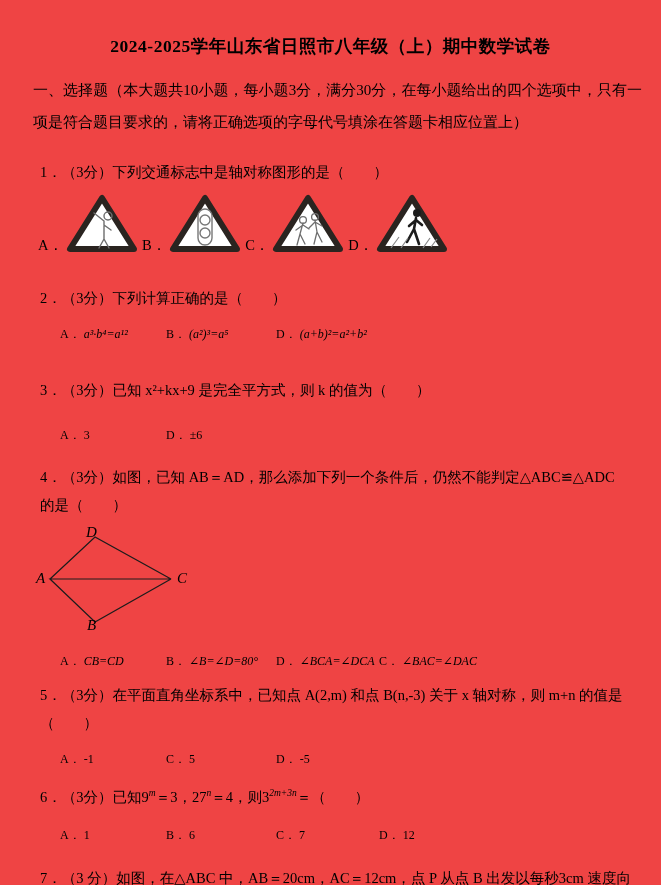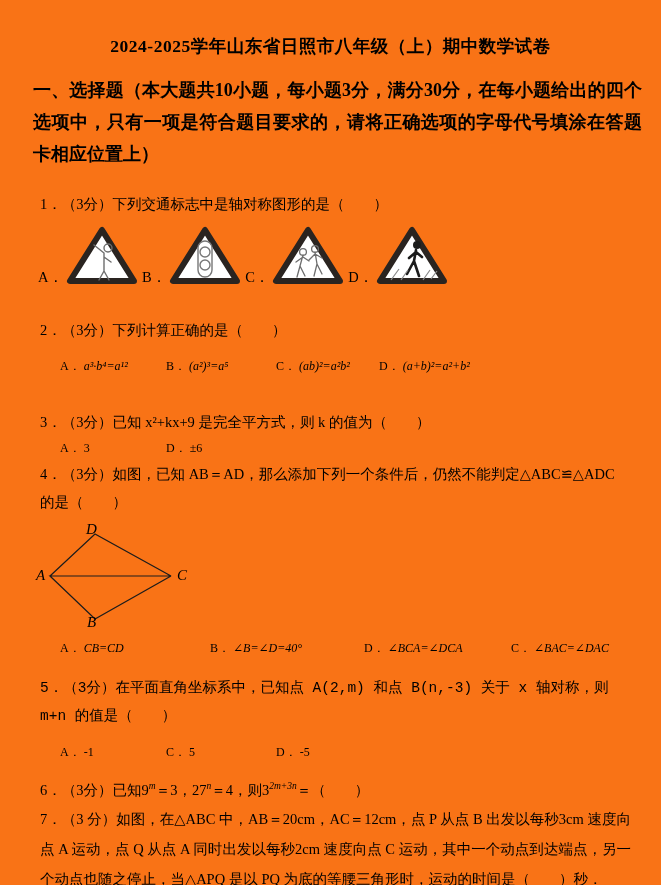--- a/index.html
+++ b/index.html
@@ -1,45 +1,45 @@
 <!DOCTYPE html>
 <html><head>
 <meta charset="utf-8">
 <style>
   html,body{margin:0;padding:0;background:#fff;}
   .page{
     position:relative;
     width:661px;height:885px;
-    background:#f97316;
+    background:#ef4444;
     color:#000;
     font-family:"Liberation Serif","DejaVu Serif",serif;
     overflow:hidden;
   }
   .title{
     padding-top:34px;
     text-align:center;
     font-weight:bold;
     font-size:17.5px;
     letter-spacing:0.5px;
   }
   .section-header{
     margin:16px 19px 0 33px;
-    font-weight:bold;
-    font-size:18px;
+    font-weight:normal;
+    font-size:15px;
     line-height:32px;
     text-align:justify;
   }
   .qtext{
     margin:0 30px 0 40px;
     font-size:14.5px;
     line-height:28px;
   }
   .mt20{margin-top:30px;}
-  .mt16{margin-top:0;}
-  .mt14{margin-top:14px;font-family:Liberation Mono, monospace;}
+  .mt16{margin-top:16px;}
+  .mt14{margin-top:8px;}
   .justify{text-align:justify;line-height:30px;}
   
   .opts{
     display:grid;
     grid-template-columns:106px 110px 103px auto;
     margin:10px 30px 0 60px;
     font-size:12px;
     line-height:24px;
   }
   .opt{white-space:nowrap;}
@@ -106,53 +106,58 @@
       <circle cx="43" cy="21" r="4" fill="#1c1c1c"></circle>
       <path d="M42 26 L40 37 M42 28 L35 34 M42 28 L48 33 M40 37 L33 50 M40 37 L45 52" fill="none" stroke="#1c1c1c" stroke-width="2.6" stroke-linecap="round"></path>
       <path d="M17 56 L25 45 M27 56 L34 46 M49 56 L56 46 M57 55 L63 47" fill="none" stroke="#8a8a8a" stroke-width="1.2"></path>
     </svg>
   </div>
 
   <div class="qtext mt20">2．（3分）下列计算正确的是（　　）</div>
   <div class="opts">
     <span class="opt"><span class="opt-label">A．</span><span class="opt-value math">a³·b⁴=a¹²</span></span>
     <span class="opt"><span class="opt-label">B．</span><span class="opt-value math">(a²)³=a⁵</span></span>
-    <span class="opt"><span class="opt-label">C．</span><span class="opt-value math">(ab)²=a²b²</span></span>
     <span class="opt"><span class="opt-label">D．</span><span class="opt-value math">(a+b)²=a²+b²</span></span>
   </div>
 
   <div class="qtext mt20">3．（3分）已知 x²+kx+9 是完全平方式，则 k 的值为（　　）</div>
-  <div class="opts" style="margin-top:0;">
+  <div class="opts" style="margin-top:19px;">
     <span class="opt"><span class="opt-label">A．</span><span class="opt-value">3</span></span>
     <span class="opt"><span class="opt-label">D．</span><span class="opt-value">±6</span></span>
   </div>
 
   <div class="qtext mt16">4．（3分）如图，已知 AB＝AD，那么添加下列一个条件后，仍然不能判定△ABC≌△ADC 的是（　　）</div>
   <div class="figure fig-q4">
     <svg width="185" height="108" viewBox="0 0 185 108">
       <path d="M14 54 L59 12 L135 54 L14 54 L59 97 L135 54" fill="none" stroke="#1c1c1c" stroke-width="1.2"></path>
     </svg>
     <span class="fig-label" style="left:50px;top:0px;">D</span>
     <span class="fig-label" style="left:0px;top:46px;">A</span>
     <span class="fig-label" style="left:141px;top:46px;">C</span>
     <span class="fig-label" style="left:51px;top:93px;">B</span>
   </div>
-  <div class="opts" style="margin-top:6px;gap:44px;">
+  <div class="opts" style="margin-top:16px;">
     <span class="opt"><span class="opt-label">A．</span><span class="opt-value math">CB=CD</span></span>
-    <span class="opt"><span class="opt-label">B．</span><span class="opt-value math">∠B=∠D=40°</span></span>
+    <span class="opt"><span class="opt-label">B．</span><span class="opt-value math">∠B=∠D=80°</span></span>
     <span class="opt"><span class="opt-label">D．</span><span class="opt-value math">∠BCA=∠DCA</span></span>
     <span class="opt"><span class="opt-label">C．</span><span class="opt-value math">∠BAC=∠DAC</span></span>
   </div>
 
   <div class="qtext mt14">5．（3分）在平面直角坐标系中，已知点 A(2,m) 和点 B(n,-3) 关于 x 轴对称，则 m+n 的值是（　　）</div>
   <div class="opts">
     <span class="opt"><span class="opt-label">A．</span><span class="opt-value">-1</span></span>
     <span class="opt"><span class="opt-label">C．</span><span class="opt-value">5</span></span>
     <span class="opt"><span class="opt-label">D．</span><span class="opt-value">-5</span></span>
   </div>
 
   <div class="qtext" style="margin-top:12px;">
     <span>6．（3分）已知9</span><sup class="it">m</sup><span>＝3，27</span><sup class="it">n</sup><span>＝4，则3</span><sup class="it">2m+3n</sup><span>＝（　　）</span>
   </div>
+  <div class="opts" style="margin-top:12px;">
+    <span class="opt"><span class="opt-label">A．</span><span class="opt-value">1</span></span>
+    <span class="opt"><span class="opt-label">B．</span><span class="opt-value">6</span></span>
+    <span class="opt"><span class="opt-label">C．</span><span class="opt-value">7</span></span>
+    <span class="opt"><span class="opt-label">D．</span><span class="opt-value">12</span></span>
+  </div>
 
   <div class="qtext mt16 justify">7．（3 分）如图，在△ABC 中，AB＝20cm，AC＝12cm，点 P 从点 B 出发以每秒3cm 速度向点 A 运动，点 Q 从点 A 同时出发以每秒2cm 速度向点 C 运动，其中一个动点到达端点，另一个动点也随之停止，当△APQ 是以 PQ 为底的等腰三角形时，运动的时间是（　　）秒．</div>
 
 </div>
 
 </body></html>

